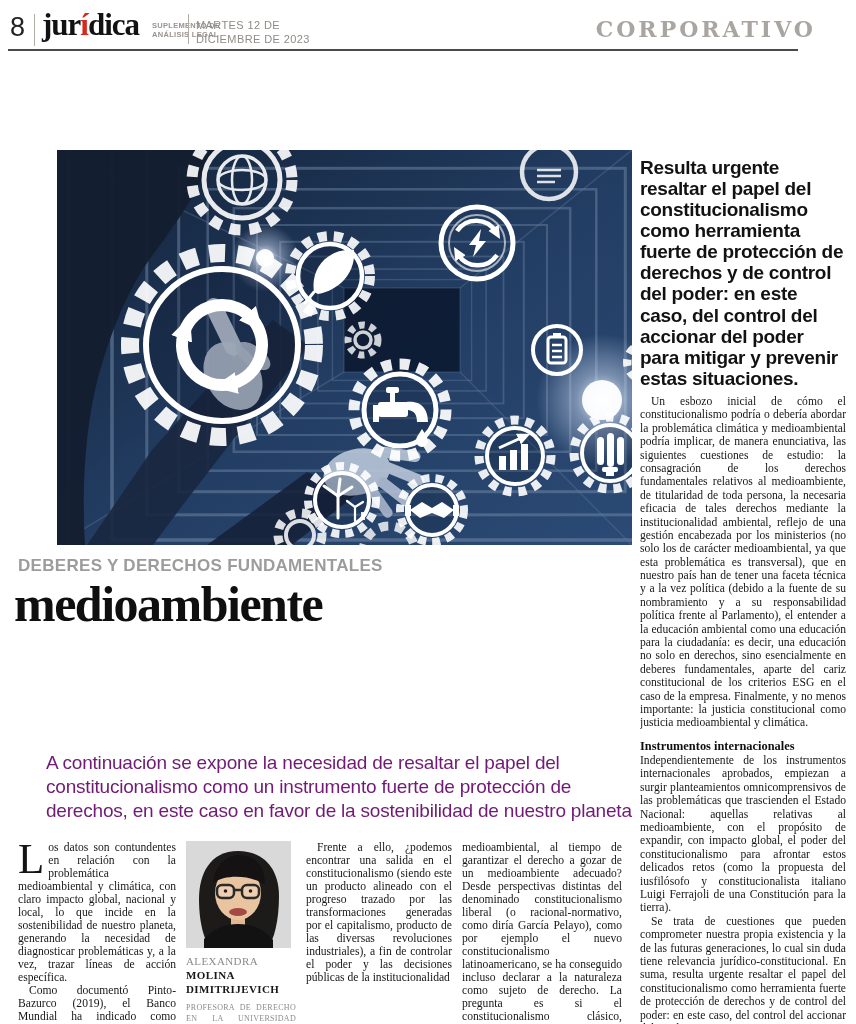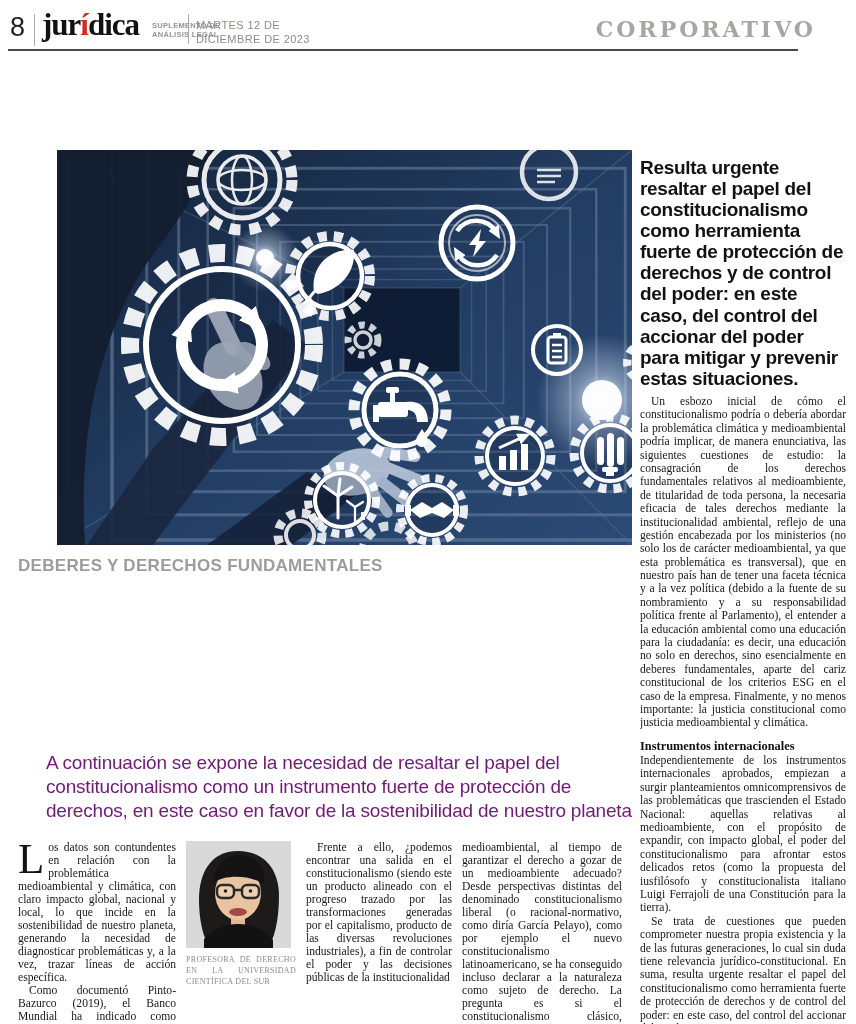--- a/index.html
+++ b/index.html
@@ -277,20 +277,21 @@
   <g transform="translate(306,190)" opacity="0.8">
     <circle r="15" fill="none" stroke="#ffffff" stroke-width="7" stroke-dasharray="6 5"></circle>
     <circle r="8" fill="none" stroke="#ffffff" stroke-width="3.5"></circle>
   </g>
 </svg>
 </div>
 
 <div class="abs kicker">DEBERES Y DERECHOS FUNDAMENTALES</div>
 
 <div class="abs headline">
+  <div>medioambiente</div>
 </div>
 
 <div class="abs standfirst">A continuación se expone la necesidad de resaltar el papel del constitucionalismo como un instrumento fuerte de protección de derechos, en este caso en favor de la sostenibilidad de nuestro planeta</div>
 
 <div class="abs cols">
 
   <div class="col col-1">
     <p><span class="dropcap">L</span><span>os datos son contundentes en relación con la problemática medioambiental y climática, con claro impacto global, nacional y local, lo que incide en la sostenibilidad de nuestro planeta, generando la necesidad de diagnosticar problemáticas y, a la vez, trazar líneas de acción específica.</span></p>
     <p class="indent">Como documentó Pinto-Bazurco (2019), el Banco Mundial ha indicado como problemas medioambientales en nuestro país: “el suministro de agua rural inadecuado, falta de higiene, contaminación de las ciudades, catástrofes naturales,</p>
   </div>
@@ -305,20 +306,25 @@
       <g fill="rgba(255,255,255,0.18)" stroke="#2a2a2a" stroke-width="2.5">
         <rect x="31" y="44" width="17" height="13" rx="5"></rect>
         <rect x="56" y="44" width="17" height="13" rx="5"></rect>
         <line x1="48" y1="49" x2="56" y2="49"></line>
       </g>
       <circle cx="39.5" cy="50" r="1.8" fill="#241c1c"></circle>
       <circle cx="64.5" cy="50" r="1.8" fill="#241c1c"></circle>
       <ellipse cx="52" cy="71" rx="9" ry="4" fill="#a34a44"></ellipse>
       <path d="M18 107 L18 98 C30 86 40 83 52 83 C66 83 78 88 87 99 L87 107 Z" fill="#121212"></path>
     </svg>
+    <div class="author-name">
+      <span class="light">ALEXANDRA</span>
+      <span class="strong">MOLINA</span>
+      <span class="strong">DIMITRIJEVICH</span>
+    </div>
     <div class="author-title">PROFESORA DE DERECHO EN LA UNIVERSIDAD CIENTÍFICA DEL SUR</div>
 
   </div>
 
   <div class="col col-3">
     <p class="indent">Frente a ello, ¿podemos encontrar una salida en el constitucionalismo (siendo este un producto alineado con el progreso trazado por las transformaciones generadas por el capitalismo, producto de las diversas revoluciones industriales), a fin de controlar el poder y las decisiones públicas de la institucionalidad</p>
   </div>
 
   <div class="col col-4">
     <p>medioambiental, al tiempo de garantizar el derecho a gozar de un medioambiente adecuado? Desde perspectivas distintas del denominado constitucionalismo liberal (o racional-normativo, como diría García Pelayo), como por ejemplo el nuevo constitucionalismo latinoamericano, se ha conseguido incluso declarar a la naturaleza como sujeto de derecho. La pregunta es si el constitucionalismo clásico, liberal, por esencia antropocéntrico, humanista, es capaz de actualizarse sin desnaturalizarse, a fin de asegurar tales derechos y la necesaria sostenibilidad.</p>

